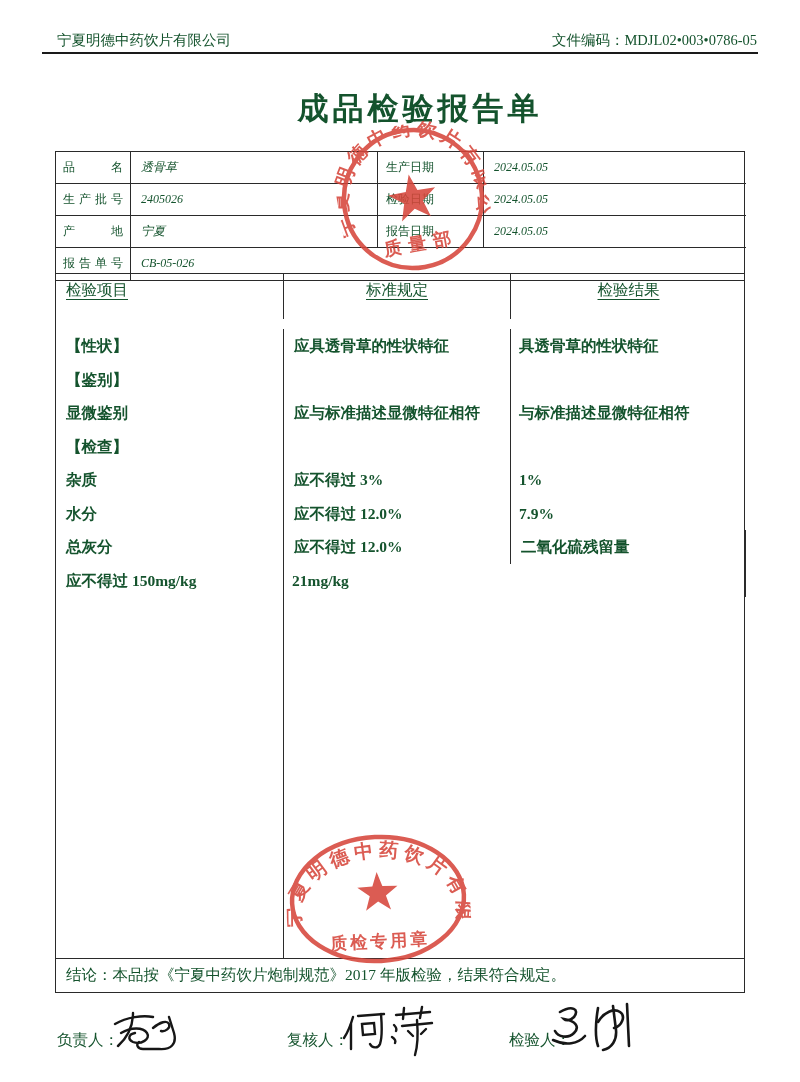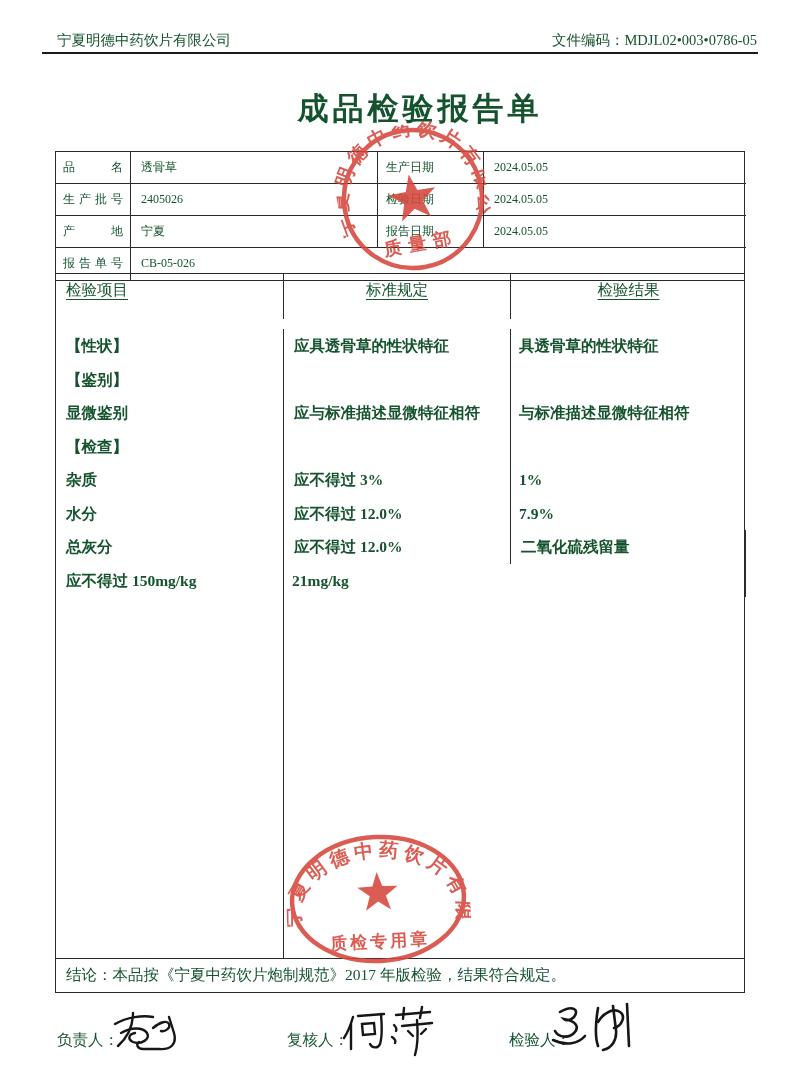--- a/index.html
+++ b/index.html
@@ -19,21 +19,21 @@
   .info {
     position:absolute; left:55px; top:151px; width:690px;
     display:grid; grid-template-columns:75px 247px 106px 262px;
     grid-auto-rows:32px; border:1.5px solid #2a2a2a; box-sizing:border-box;
     font-size:12px;
   }
   .info .cell { line-height:31px; box-sizing:border-box; overflow:hidden; white-space:nowrap; }
   .info .bb { border-bottom:1px solid #2a2a2a; }
   .info .br { border-right:1px solid #2a2a2a; }
   .info .lab { padding:0 7px; text-align:justify; text-align-last:justify; }
-  .info .val { padding:0 10px; }
+  .info .val { padding:0 10px;font-style:italic; }
   .info .lab2 { padding:0 8px; }
   .info .span3 { grid-column:2 / 5; }
   
   .main {
     position:absolute; left:55px; top:273px; width:690px; height:720px;
     border:1.5px solid #2a2a2a; box-sizing:border-box; font-size:15.5px;
   }
   .thead { display:grid; grid-template-columns:228px 227px 235px; height:45px; }
   .thead > div { box-sizing:border-box; padding-top:6px; }
   .thead .c1, .tbody .c1 { border-right:1px solid #2b2b2b; }

